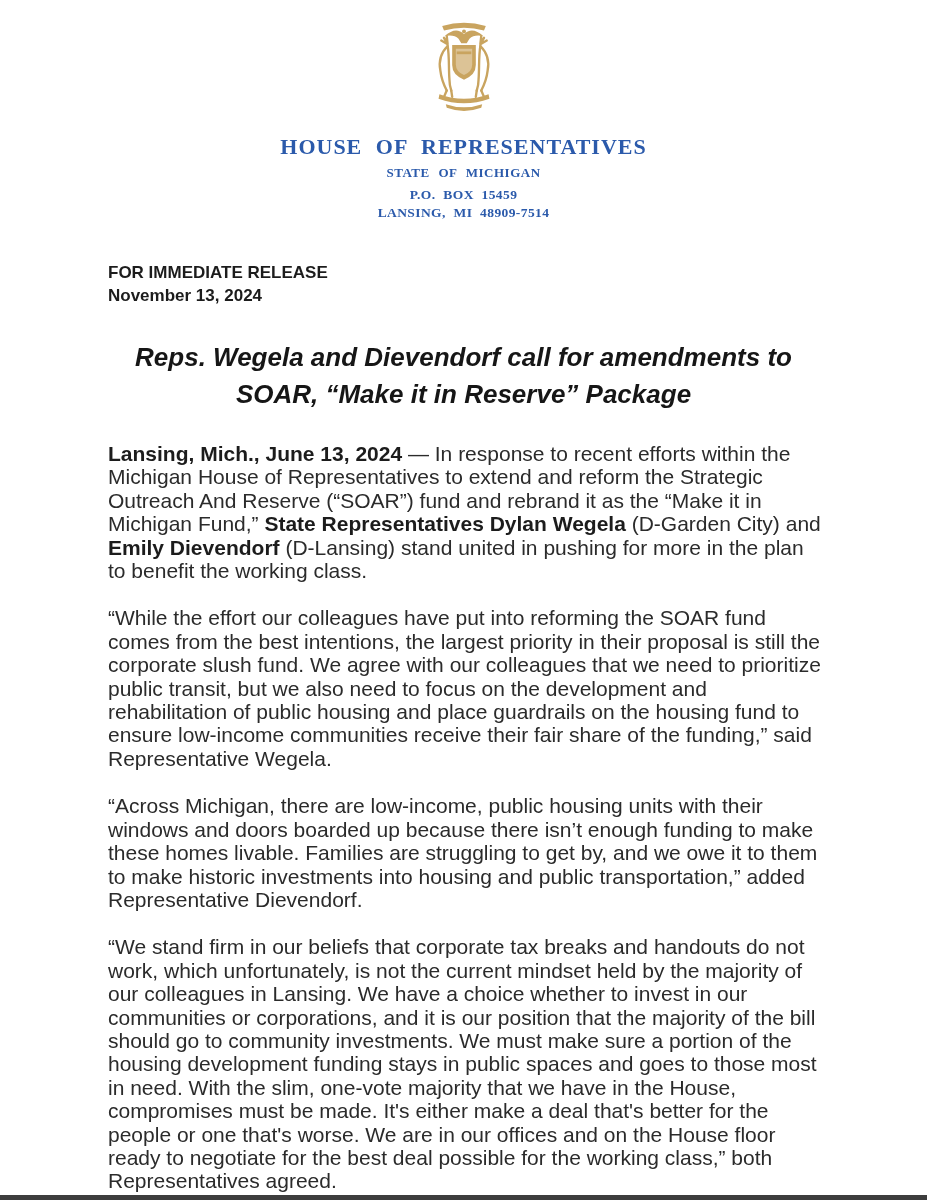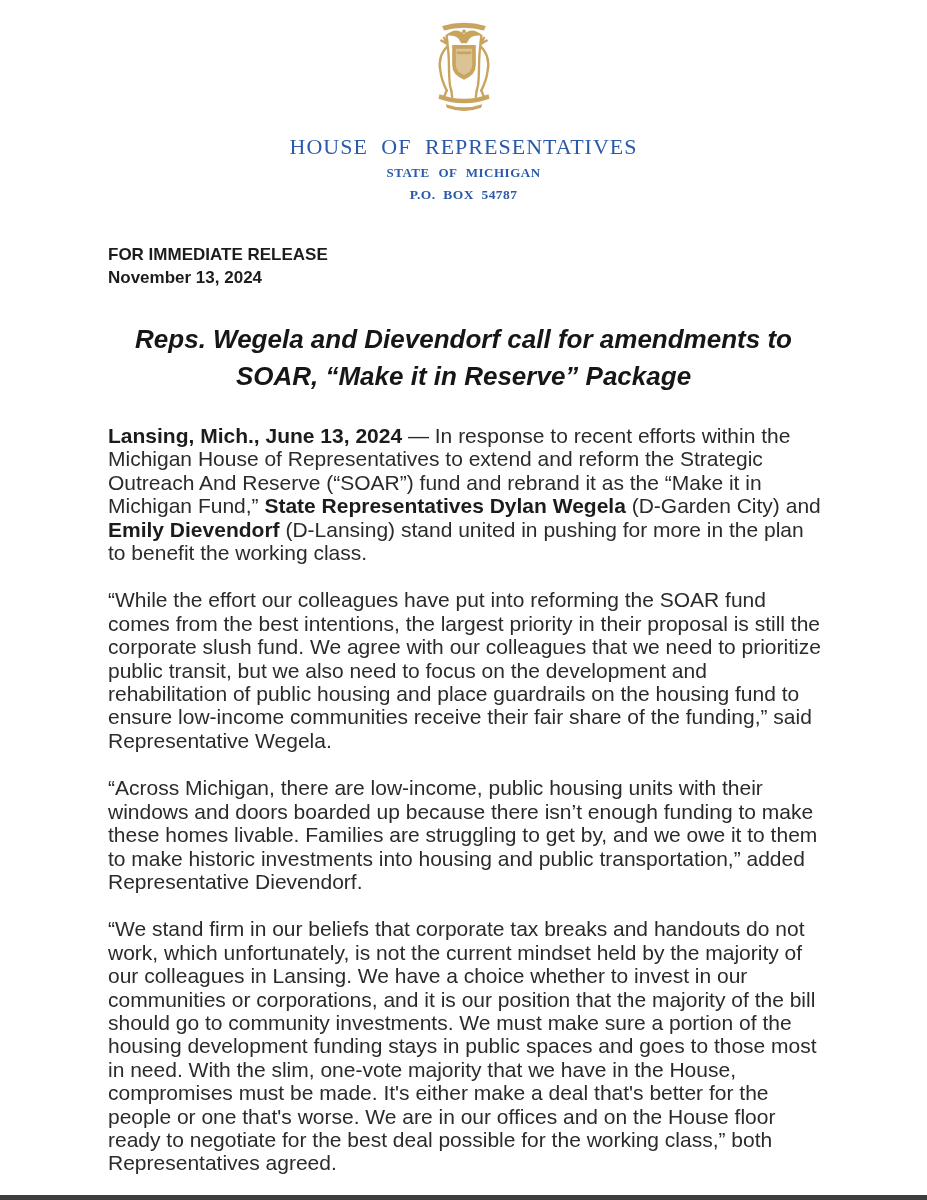--- a/index.html
+++ b/index.html
@@ -13,21 +13,21 @@
     font-family: "Liberation Sans", sans-serif;
     color: #252525;
     overflow: hidden;
   }
   
   .letterhead { text-align: center; padding-top: 16px; }
   .emblem { display: inline-block; width: 92px; height: 100px; }
   .org-name {
     margin-top: 14px;
     font-family: "Liberation Serif", serif;
-    font-weight: normal;
+    font-weight: bold;
     font-size: 22px;
     letter-spacing: 1px;
     word-spacing: 7px;
     color: #2b5aab;
   }
   .state-name {
     margin-top: 5px;
     font-family: "Liberation Serif", serif;
     font-weight: bold;
     font-size: 13px;
@@ -118,21 +118,22 @@
             <path d="M32,31 l-4,-7 M32,31 l-7,-4 M32,31 l-1,-9"></path>
           </g>
 
           <path d="M23,86 Q50,96 77,86 L78,91 Q50,101 22,91 Z" stroke="none"></path>
           <path d="M30,97 Q50,104 70,97 L69,101 Q50,108 31,101 Z" stroke="none"></path>
         </g>
       </svg>
     </span>
     <div class="org-name">HOUSE OF REPRESENTATIVES</div>
     <div class="state-name">STATE OF MICHIGAN</div>
-    <div class="po-box">P.O. BOX 54787</div>
+    <div class="po-box">P.O. BOX 15459</div>
+    <div class="city-line">LANSING, MI 48909-7514</div>
   </header>
 
   <section class="release-info">
     <div class="release-tag">FOR IMMEDIATE RELEASE</div>
     <div class="release-date">November 13, 2024</div>
   </section>
 
   <h1 class="headline">
     <span>Reps. Wegela and Dievendorf call for amendments to</span><br>
     <span>SOAR, “Make it in Reserve” Package</span>

